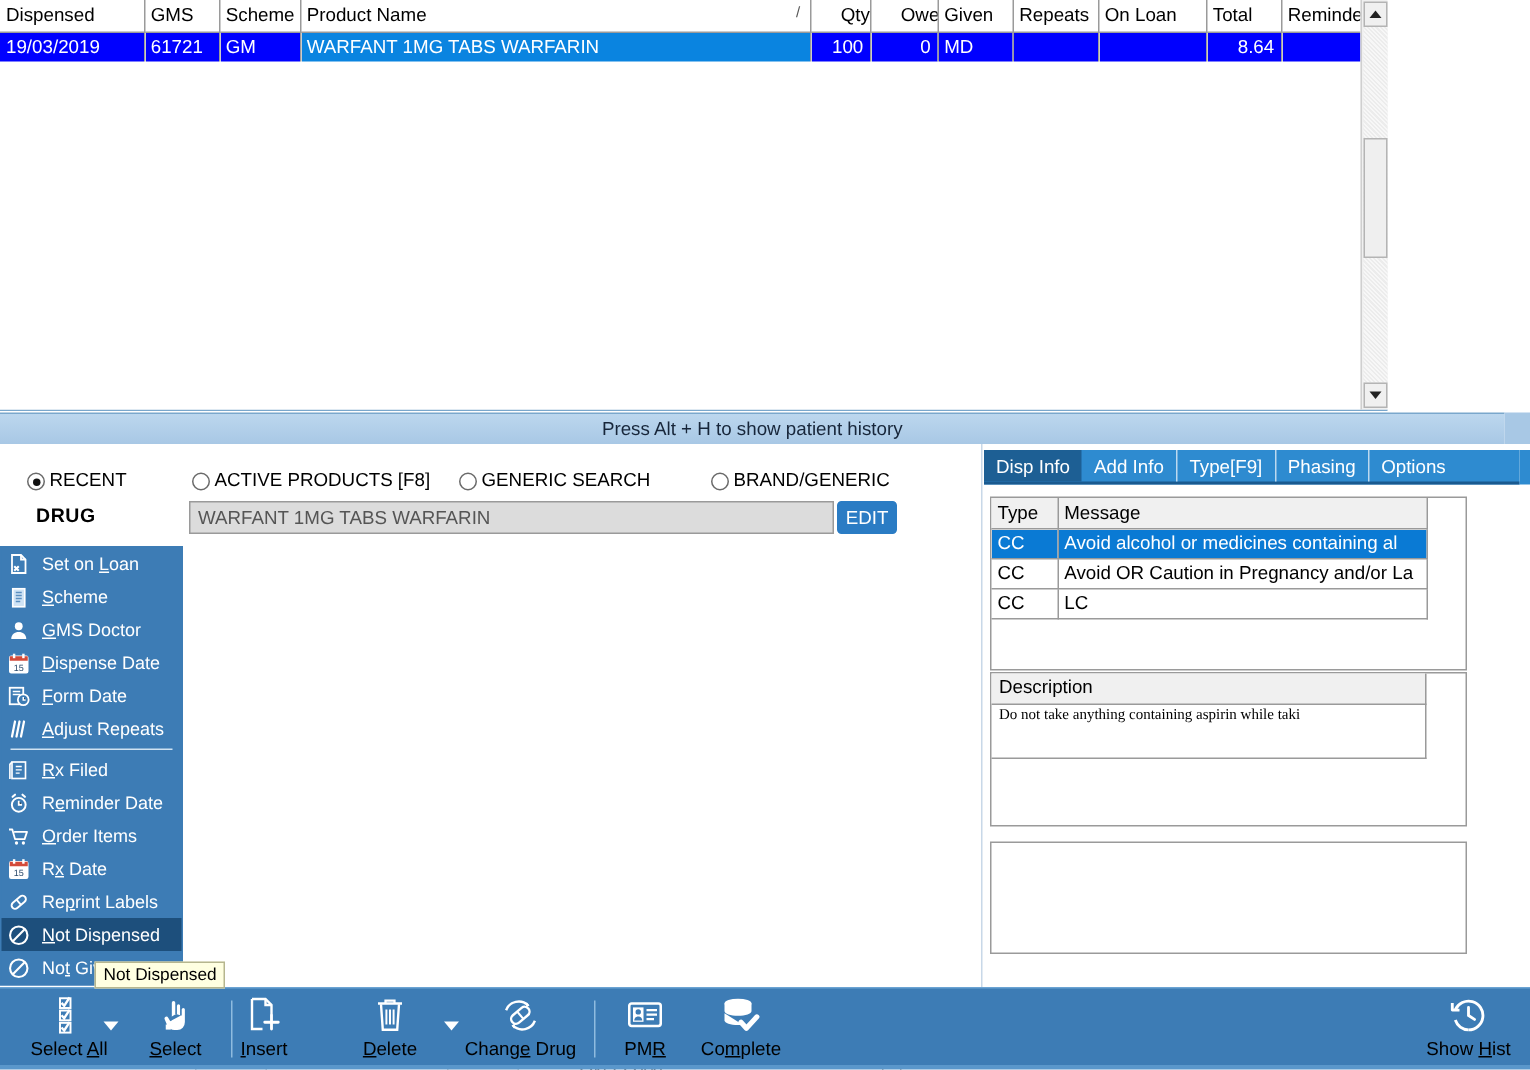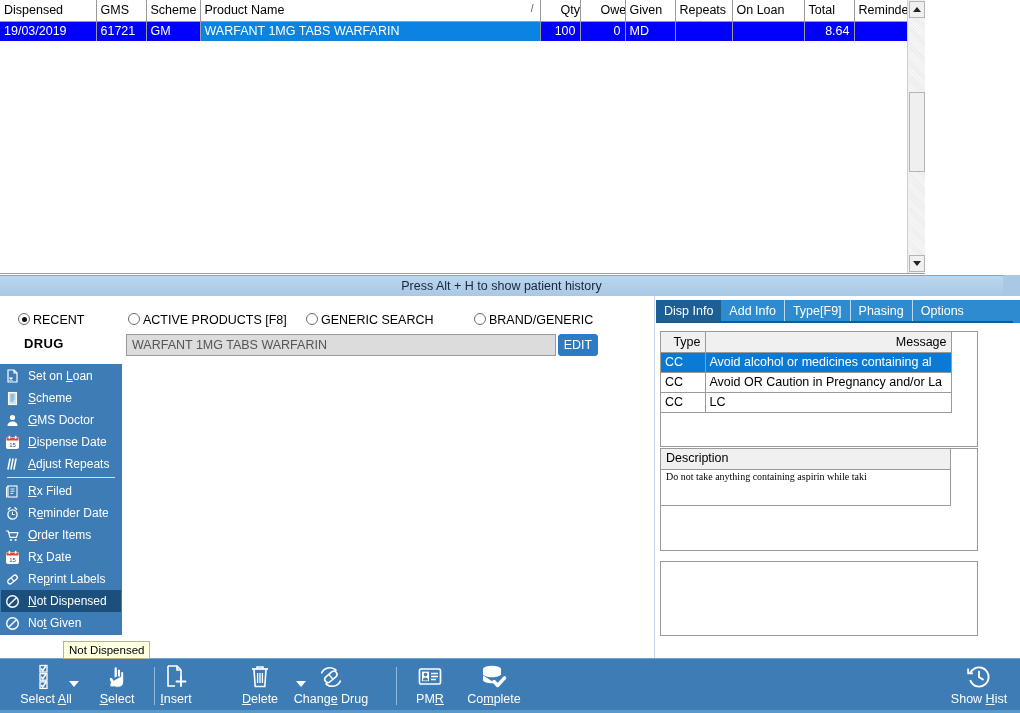--- a/index.html
+++ b/index.html
@@ -97,21 +97,21 @@
     position:absolute; left:0; top:296px; width:655px; height:362px;
     background:#ffffff;
     border-right:1px solid #c8d8e8;
   }
   #bluebar-left {
     position:absolute; left:0; top:296px; width:3px; height:362px;
     background:#3d7cb5;
   }
 
   .radio-row { position:absolute; left:10px; top:17px; width:640px; height:20px; }
-  .rb { position:absolute; display:flex; align-items:flex-start; gap:3px; font-size:12.5px; white-space:nowrap;}
+  .rb { position:absolute; display:flex; align-items:flex-end; gap:3px; font-size:12.5px; white-space:nowrap;}
   .rb .circle {
     width:12px;height:12px;border-radius:50%;
     border:1px solid #6a6a6a; background:#fff;
     display:inline-block; position:relative; flex:none;
   }
   .rb.on .circle::after {
     content:""; position:absolute; left:2.5px; top:2.5px;
     width:5px;height:5px;border-radius:50%;background:#111;
   }
 
@@ -178,21 +178,21 @@
     background:#2e8bd0;
   }
 
   .msg-box {
     position:absolute; left:4px; top:35px; width:318px; height:116px;
     border:1px solid #9a9a9a; background:#fff;
   }
   table.msgs { border-collapse:collapse; width:290px; table-layout:fixed; }
   table.msgs th {
     background:#f0f0f0; border-right:1px solid #9a9a9a; border-bottom:1px solid #9a9a9a;
-    font-weight:normal; text-align:right; font-size:12.5px; padding:2px 4px; height:20px;
+    font-weight:normal; text-align:left; font-size:12.5px; padding:2px 4px; height:20px;
   }
   table.msgs td {
     border-right:1px solid #9a9a9a; border-bottom:1px solid #9a9a9a;
     font-size:12.5px; padding:1px 4px; height:20px;
     white-space:nowrap; overflow:hidden;
   }
   table.msgs tr.sel td { background:#0a7ad4; color:#fff; }
 
   .desc-wrap {
     position:absolute; left:4px; top:152px; width:318px; height:103px;
@@ -242,21 +242,21 @@
 
   
   #toolbar {
     position:absolute; left:0; top:658px; width:1020px; height:55px;
     background:#3d7cb5;
     border-top:1px solid #6ba3d3;
   }
   .tb-item {
     position:absolute; top:3px; height:48px;
     display:flex; flex-direction:column; align-items:center; justify-content:flex-start;
-    color:#ffffff; font-size:12.5px; gap:1px;
+    color:#000000; font-size:12.5px; gap:1px;
   }
   .tb-ic { height:30px; display:flex; align-items:center; justify-content:center; }
   .tb-lbl { line-height:13px; }
   .tb-lbl u { text-decoration:underline; }
   .tb-sep { position:absolute; top:8px; width:1px; height:38px; background:#8fbbdf; }
   .tb-caret {
     position:absolute; top:22px; width:0;height:0;
     border-left:5px solid transparent;border-right:5px solid transparent;border-top:6px solid #ffffff;
   }
   #toolbar-underline {
@@ -471,20 +471,31 @@
           <rect x="3.6" y="0.8" width="1.6" height="3" fill="#fff"></rect>
           <rect x="9.8" y="0.8" width="1.6" height="3" fill="#fff"></rect>
           <text x="7.5" y="12" font-size="6" text-anchor="middle" fill="#2b4a6b" font-family="Liberation Sans">15</text>
         </svg>
     </span>
     <span class="tx"><u>D</u>ispense Date</span>
   </div>
   <div class="mi">
     <span class="ic">
       <svg width="15" height="15" viewBox="0 0 15 15">
+          <rect x="1.5" y="1.5" width="9" height="11" fill="none" stroke="#fff" stroke-width="1.2"></rect>
+          <path d="M3.5 4h5M3.5 6h5" stroke="#fff" stroke-width="0.9"></path>
+          <circle cx="10.5" cy="9.5" r="3.6" fill="#3d7cb5" stroke="#fff" stroke-width="1.2"></circle>
+          <path d="M10.5 7.6v2h1.6" stroke="#fff" stroke-width="1"></path>
+        </svg>
+    </span>
+    <span class="tx"><u>F</u>orm Date</span>
+  </div>
+  <div class="mi">
+    <span class="ic">
+      <svg width="15" height="15" viewBox="0 0 15 15">
           <path d="M3 12L5 2M6 12L8 2M9 12L11 2" stroke="#fff" stroke-width="1.5" stroke-linecap="round"></path>
         </svg>
     </span>
     <span class="tx"><u>A</u>djust Repeats</span>
   </div>
 
   <div class="mi-sep"></div>
 
   <div class="mi">
     <span class="ic">
@@ -608,21 +619,21 @@
           <path d="M3 5h16" stroke="#fff" stroke-width="1.7"></path>
           <path d="M8 5V3h6v2" fill="none" stroke="#fff" stroke-width="1.5"></path>
           <path d="M5 5.5l1.2 17h9.6L17 5.5" fill="none" stroke="#fff" stroke-width="1.6"></path>
           <path d="M8.6 9v10M11 9v10M13.4 9v10" stroke="#fff" stroke-width="1.3"></path>
         </svg>
     </span>
     <span class="tb-lbl"><u>D</u>elete</span>
   </div>
   <span class="tb-caret" style="left:296px;"></span>
 
-  <div class="tb-item" style="left:288px;width:86px;text-align:right;">
+  <div class="tb-item" style="left:304px;width:86px;text-align:right;">
     <span class="tb-ic">
       <svg width="26" height="26" viewBox="0 0 26 26">
           <g transform="rotate(-40 13 13)">
             <rect x="6" y="9.6" width="14" height="6.4" rx="3.2" fill="none" stroke="#fff" stroke-width="1.6"></rect>
             <path d="M13 9.6v6.4" stroke="#fff" stroke-width="1.4"></path>
           </g>
           <path d="M3.4 9.5A9 9 0 0118 6.2" fill="none" stroke="#fff" stroke-width="1.6"></path>
           <path d="M22.6 16.5A9 9 0 018 19.8" fill="none" stroke="#fff" stroke-width="1.6"></path>
           <path d="M17.2 4.2l1.8 2.2-2.4 1.4" fill="#fff"></path>
           <path d="M8.8 21.8l-1.8-2.2 2.4-1.4" fill="#fff"></path>

